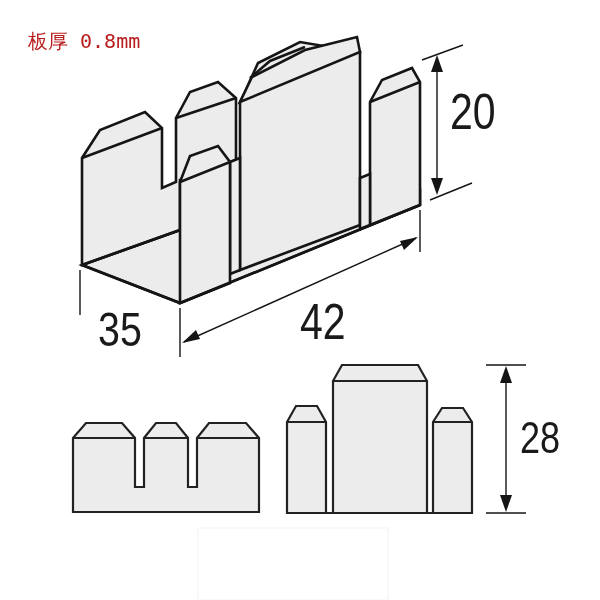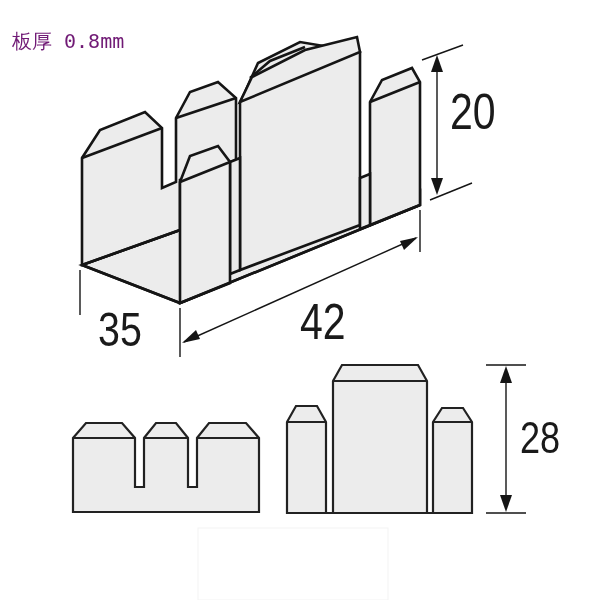--- a/index.html
+++ b/index.html
@@ -1,20 +1,20 @@
 <!DOCTYPE html>
 <html><head>
   <meta charset="utf-8">
   <style>
     html, body { margin: 0; padding: 0; background: #ffffff; }
     body { width: 600px; height: 600px; position: relative; overflow: hidden; }
     .title {
-      position: absolute; left: 12px; top: 28px;
+      position: absolute; left: 28px; top: 28px;
       font-family: "DejaVu Sans Mono", "Liberation Mono", monospace;
-      font-size: 20px; color: #701a75; letter-spacing: 0px;
+      font-size: 20px; color: #b91c1c; letter-spacing: 0px;
     }
     .dim {
       position: absolute;
       font-family: "Liberation Sans", "DejaVu Sans", sans-serif;
       color: #1a1a1a; transform: scaleX(0.82); transform-origin: left top;
     }
     .dim-20 { left: 450px; top: 83px; font-size: 50px; }
     .dim-35 { left: 98px; top: 302px; font-size: 48px; }
     .dim-42 { left: 300px; top: 293px; font-size: 50px; }
     .dim-28 { left: 520px; top: 413px; font-size: 44px; }

